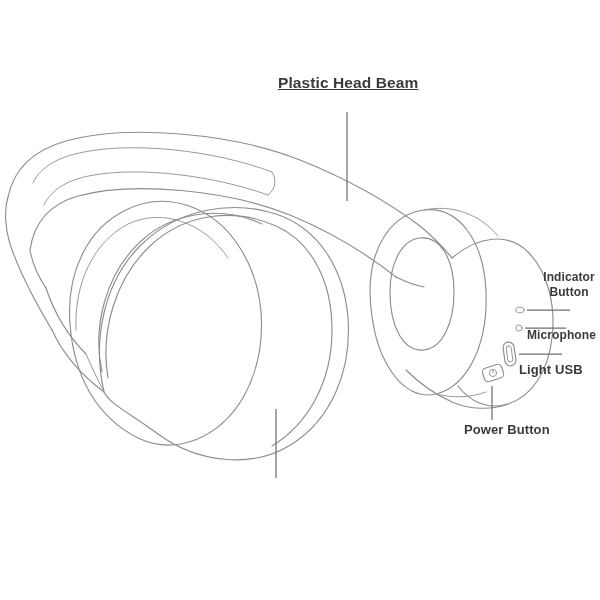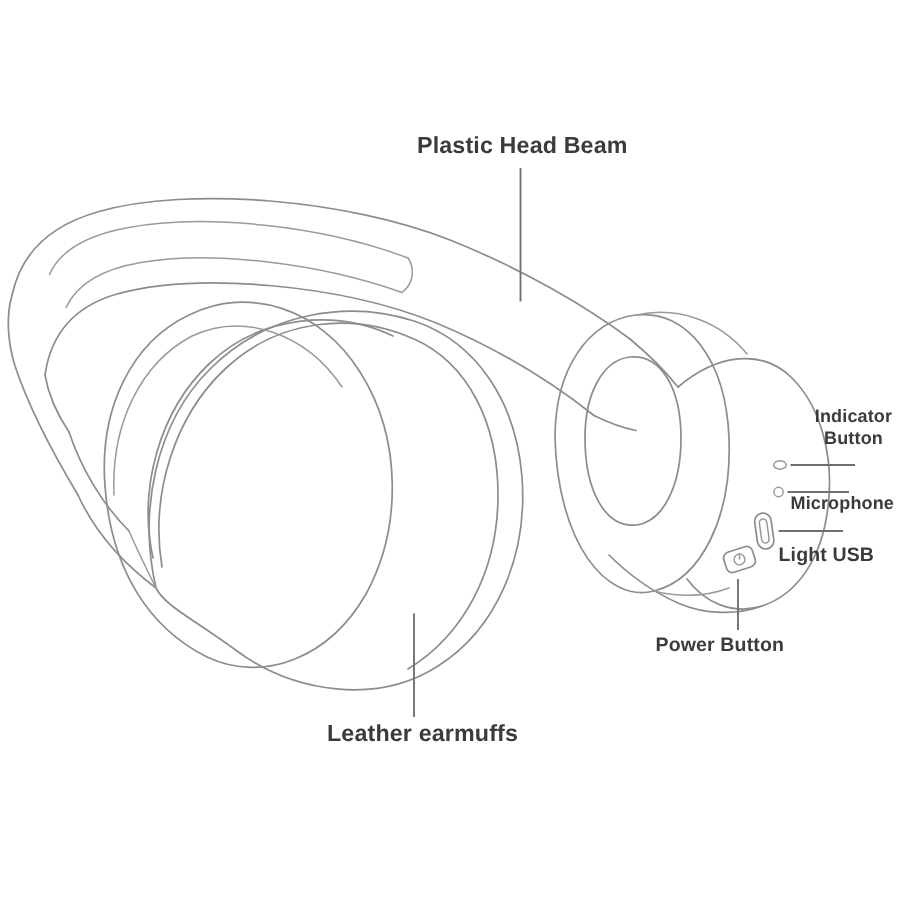--- a/index.html
+++ b/index.html
@@ -51,22 +51,23 @@
   .label {
     position: absolute;
     color: #3b3b3b;
     font-family: "Liberation Sans", sans-serif;
     font-weight: 700;
     white-space: pre;
     letter-spacing: 0.1px;
   }
   #label-head-beam {
     left: 278px;
-    top: 89px;
+    top: 74px;
     font-size: 15.5px;
+    text-decoration: underline;
   }
   #label-earmuffs {
     left: 218px;
     top: 481px;
     font-size: 15.5px;
   }
   #label-indicator-light {
     left: 540px;
     top: 270px;
     font-size: 12px;
@@ -78,21 +79,21 @@
     left: 527px;
     top: 328px;
     font-size: 12px;
   }
   #label-micro-usb {
     left: 519px;
     top: 362px;
     font-size: 13px;
   }
   #label-power-button {
-    left: 437px;
+    left: 464px;
     top: 422px;
     font-size: 13px;
   }
 </style>
 </head>
 <body>
 
 <div id="diagram-root">
 
   <svg id="headphone-svg" viewBox="0 0 600 600">
@@ -202,21 +203,20 @@
       <line class="leader" x1="527" y1="310" x2="570" y2="310"></line>
       <line class="leader" x1="525" y1="328" x2="566" y2="328"></line>
       <line class="leader" x1="519" y1="354" x2="562" y2="354"></line>
       <line class="leader" x1="492" y1="386" x2="492" y2="420"></line>
     </g>
 
   </svg>
 
   <div class="label" id="label-head-beam">Plastic Head Beam</div>
 
-  <div class="label" id="label-earmuffs">Leather earmuffs</div>
 
   <div class="label" id="label-indicator-light"><span>Indicator</span><br><span>Button</span></div>
 
   <div class="label" id="label-microphone">Microphone</div>
 
   <div class="label" id="label-micro-usb">Light USB</div>
 
   <div class="label" id="label-power-button">Power Button</div>
 
 </div>

